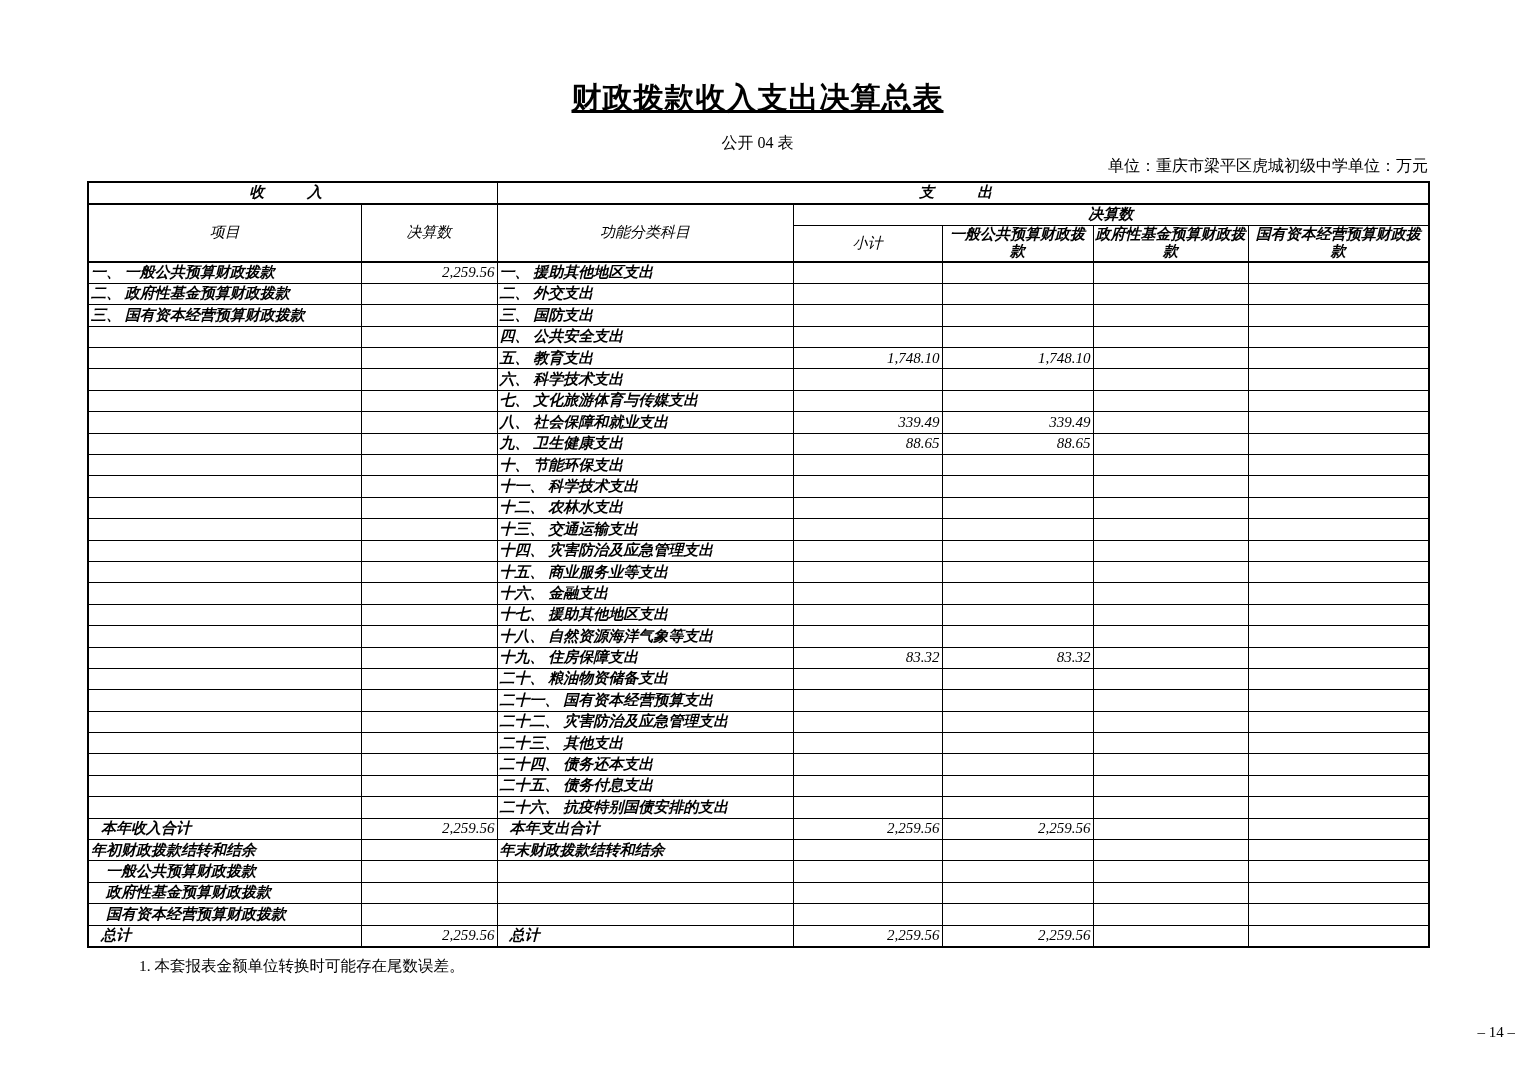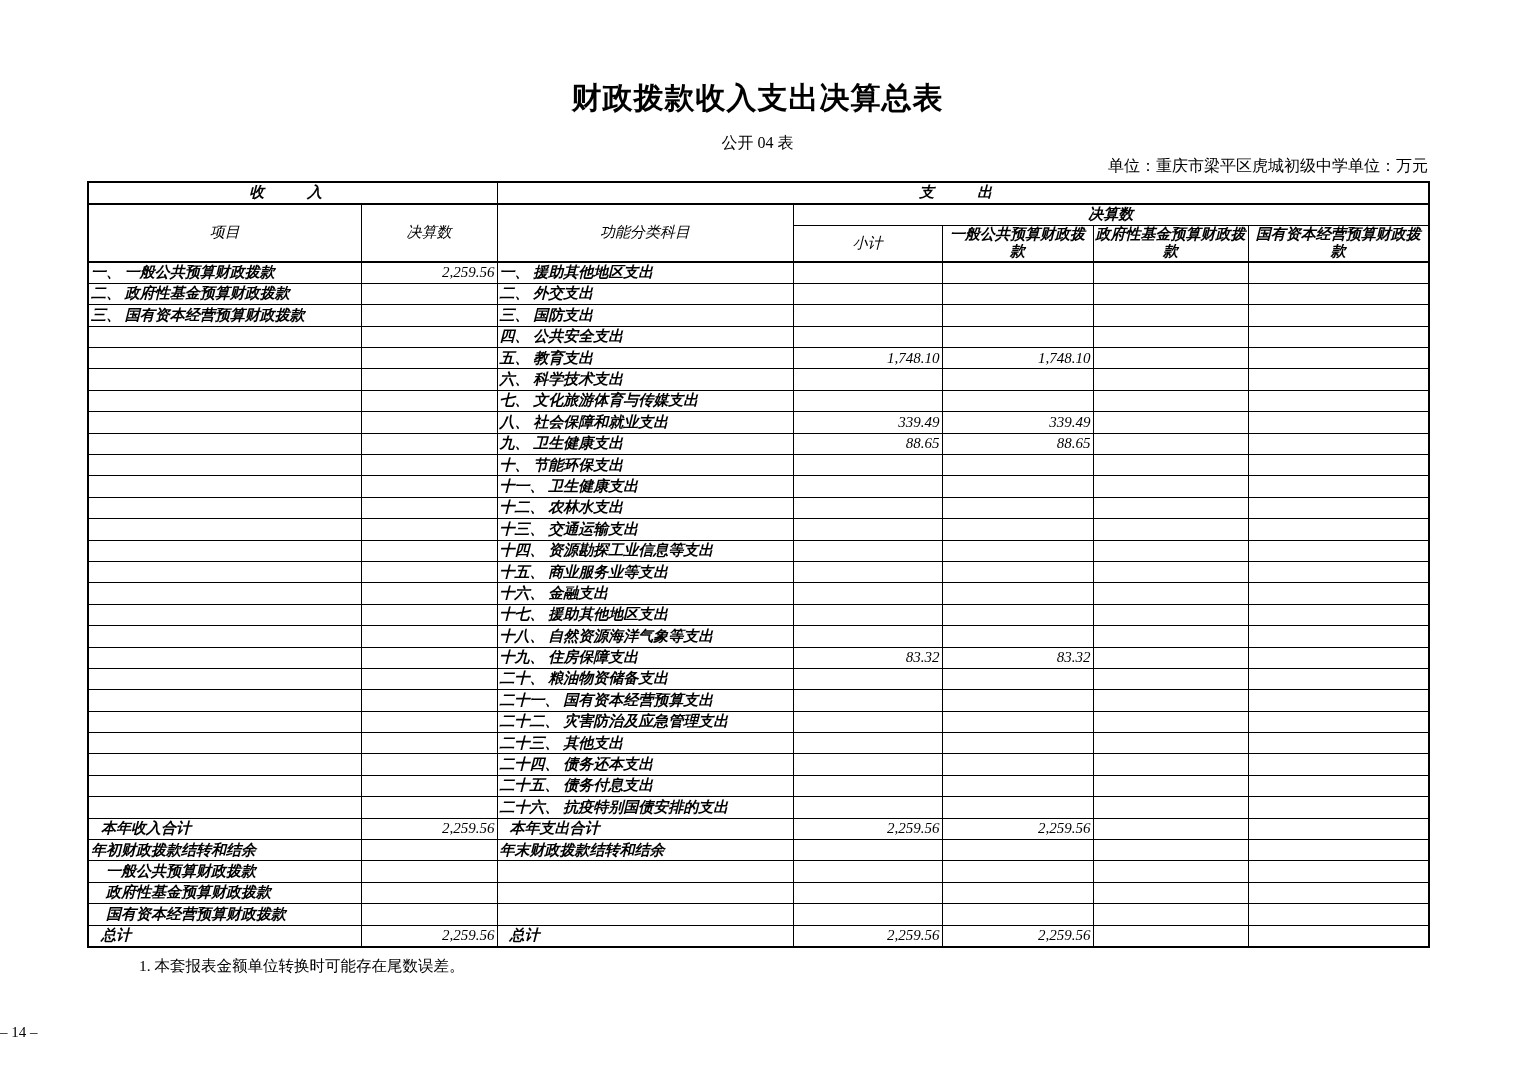--- a/index.html
+++ b/index.html
@@ -1,40 +1,40 @@
 <!DOCTYPE html>
 <html><head>
 <meta charset="utf-8">
 <style>
   html,body{margin:0;padding:0;background:#fff;}
   .page{position:relative;width:1515px;height:1069px;background:#ffffff;overflow:hidden;
         font-family:"Liberation Serif","DejaVu Serif",serif;color:#000;}
   .content{margin:0 87px;width:1341px;}
-  .title{margin-top:78px;text-align:center;font-size:30px;font-weight:bold;letter-spacing:1px;}
+  .title{margin-top:78px;text-align:center;font-size:30px;font-weight:bold;letter-spacing:1px;text-decoration:underline;}
   .meta-top{margin-top:14px;text-align:center;font-size:16px;}
   .meta-row{display:flex;justify-content:flex-end;font-size:16px;margin:2px 0 4px 0;}
   .meta-row .left{padding-left:5px;}
   table.budget{border-collapse:collapse;table-layout:fixed;width:1341px;border:2px solid #000;font-style:italic;}
   table.budget td{border:1px solid #000;font-size:15px;line-height:1.15;overflow:hidden;
                   padding:0 2px;vertical-align:middle;}
   thead td{text-align:center;}
   tr.hdr-a td{height:20px;border-bottom-width:2px;}
   tr.hdr-b td{height:20px;}
   tr.hdr-b td[rowspan]{border-bottom-width:2px;}
   tr.hdr-c td{height:32px;border-bottom-width:2px;}
   .ws{letter-spacing:14px;}
   .b{font-weight:bold;}
   tbody td{height:20.4px;}
   td.item{font-weight:bold;text-align:left;padding-left:3px;white-space:nowrap;}
   td.item.center{text-align:left;padding-left:12px;}
   td.item.indent{padding-left:17px;}
   td.num{text-align:right;padding-right:7px;font-weight:normal;}
   .notes{margin-top:6px;font-size:15.5px;line-height:1.5;}
   .notes .n2{padding-left:52px;}
-  .page-number{position:absolute;top:1024px;left:0;width:100%;text-align:left;font-size:15px;}
+  .page-number{position:absolute;top:1024px;left:0;width:100%;text-align:right;font-size:15px;}
 </style>
 </head>
 <body>
 
 <div class="page">
   <div class="content">
     <div class="title">财政拨款收入支出决算总表</div>
     <div class="meta-top">公开 04 表</div>
     <div class="meta-row">
       <span class="left">单位：重庆市梁平区虎城初级中学</span>
@@ -156,21 +156,21 @@
             <td class="num"></td>
             <td class="item left">十、 节能环保支出</td>
             <td class="num"></td>
             <td class="num"></td>
             <td class="num"></td>
             <td class="num"></td>
           </tr>
           <tr>
             <td class="item left"></td>
             <td class="num"></td>
-            <td class="item left">十一、 卫生健康支出</td>
+            <td class="item left">十一、 科学技术支出</td>
             <td class="num"></td>
             <td class="num"></td>
             <td class="num"></td>
             <td class="num"></td>
           </tr>
           <tr>
             <td class="item left"></td>
             <td class="num"></td>
             <td class="item left">十二、 农林水支出</td>
             <td class="num"></td>
@@ -183,21 +183,21 @@
             <td class="num"></td>
             <td class="item left">十三、 交通运输支出</td>
             <td class="num"></td>
             <td class="num"></td>
             <td class="num"></td>
             <td class="num"></td>
           </tr>
           <tr>
             <td class="item left"></td>
             <td class="num"></td>
-            <td class="item left">十四、 资源勘探工业信息等支出</td>
+            <td class="item left">十四、 灾害防治及应急管理支出</td>
             <td class="num"></td>
             <td class="num"></td>
             <td class="num"></td>
             <td class="num"></td>
           </tr>
           <tr>
             <td class="item left"></td>
             <td class="num"></td>
             <td class="item left">十五、 商业服务业等支出</td>
             <td class="num"></td>

